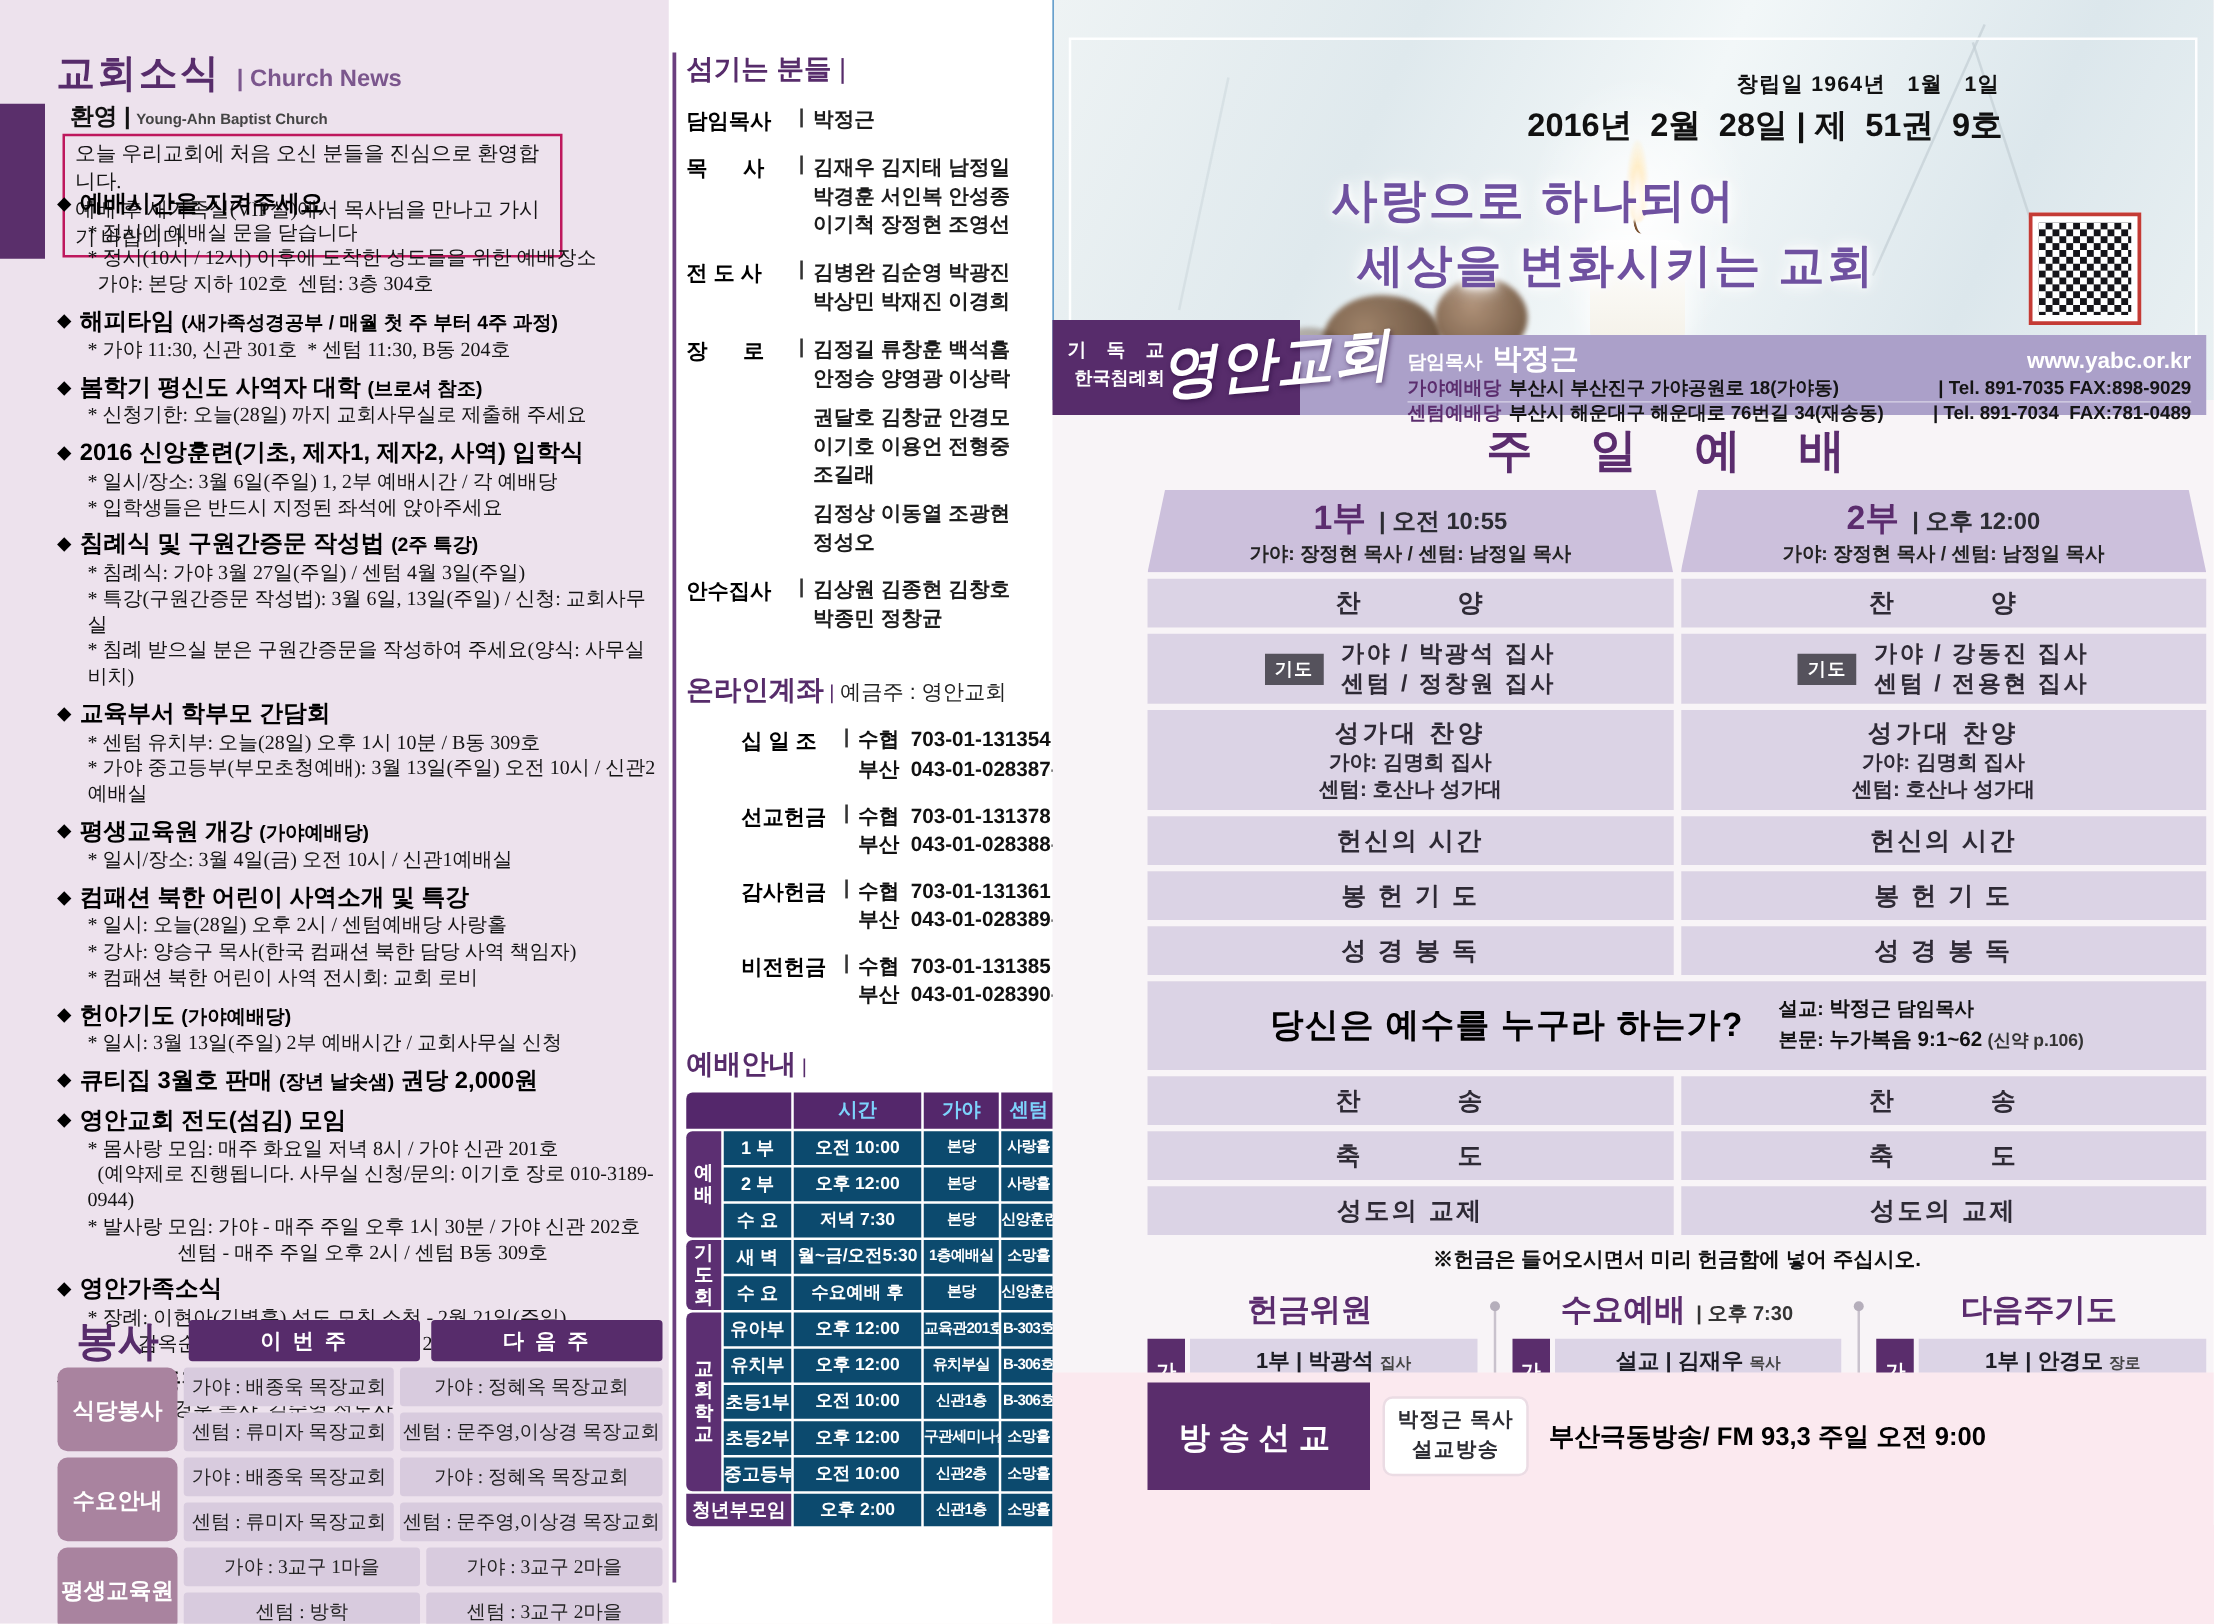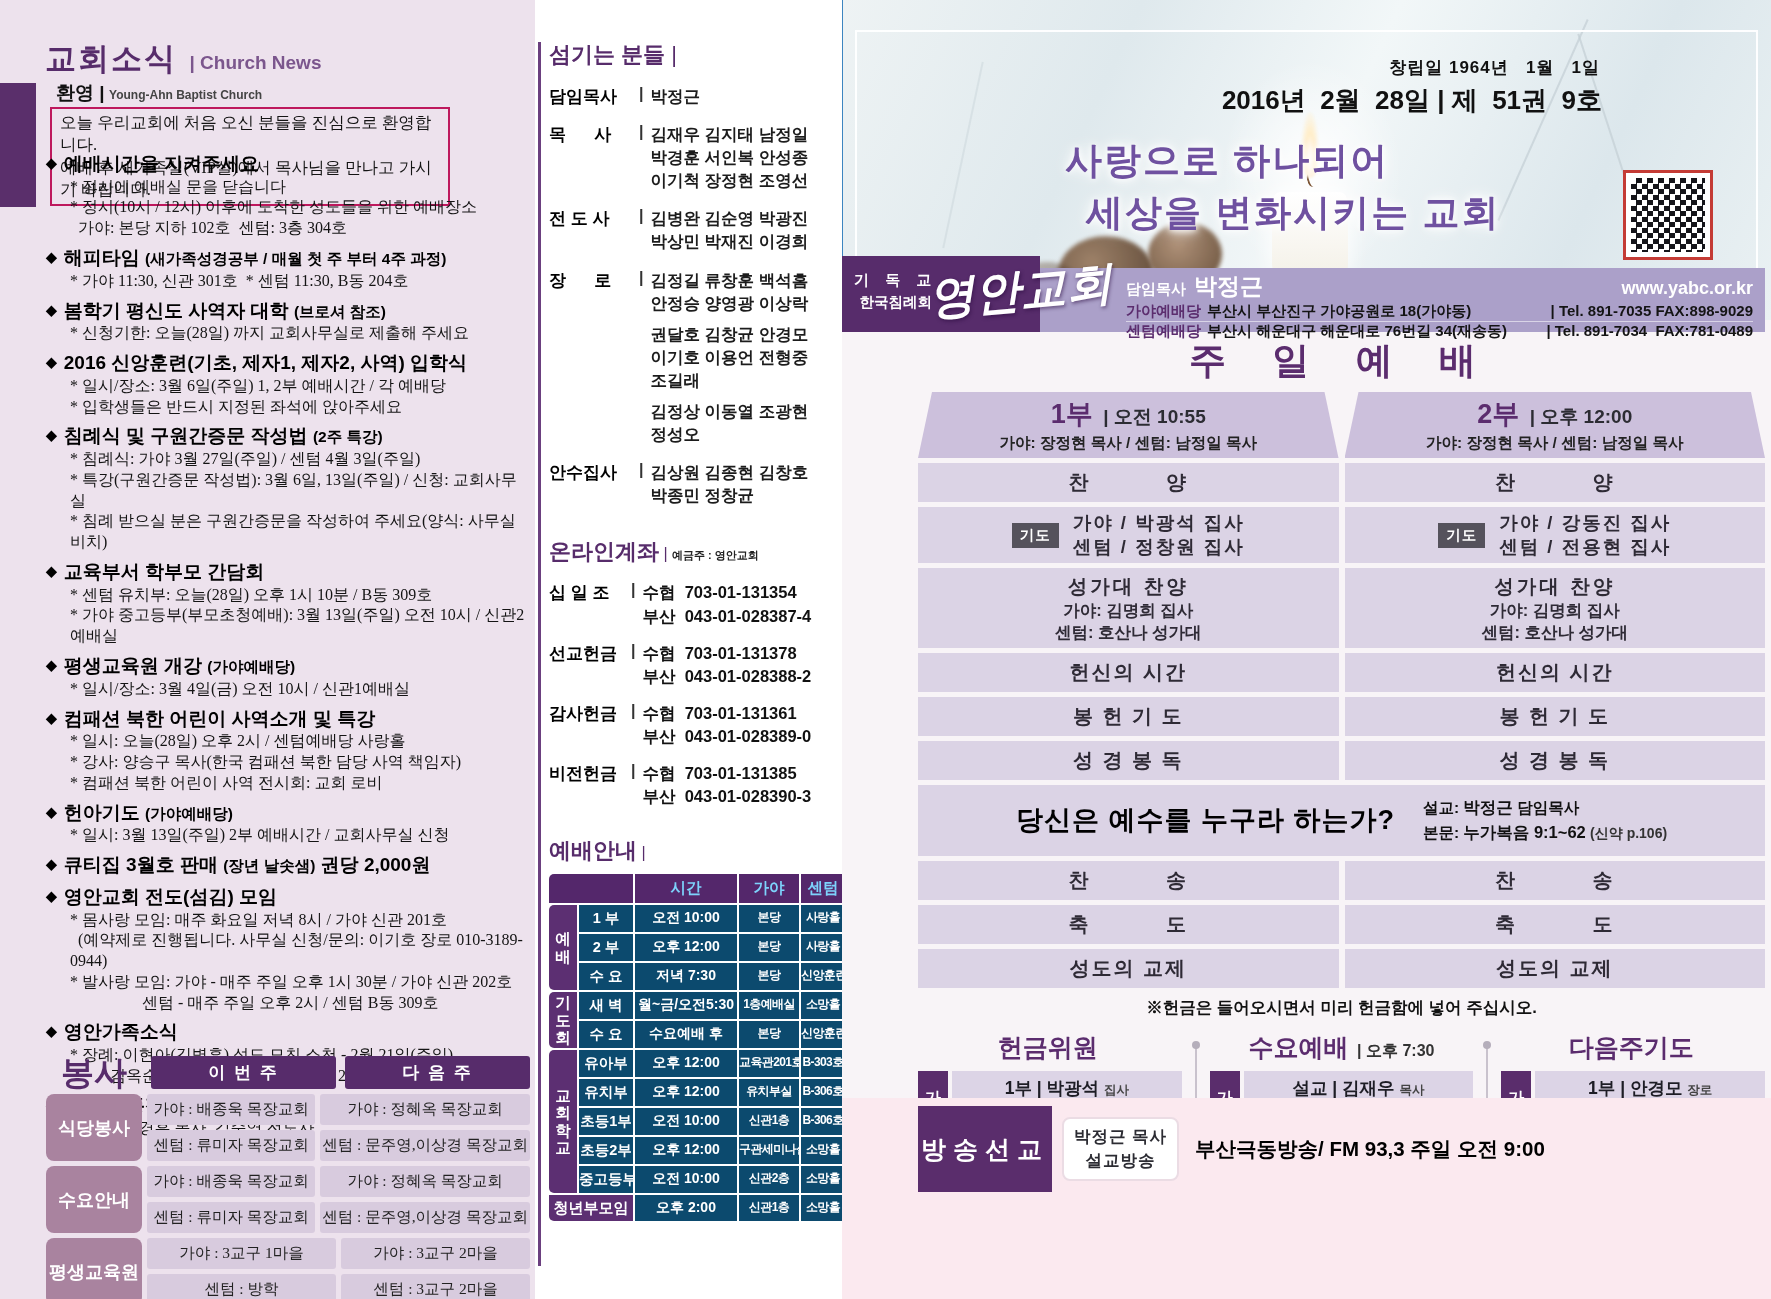--- a/index.html
+++ b/index.html
@@ -43,22 +43,22 @@
   .page-mid{position:absolute;left:549px;top:40px;width:292px;}
   .mid-title{font-size:22px;font-weight:800;color:#572C6B;}
   .mid-sep{font-weight:400;color:#572C6B;}
   .servant{display:flex;margin-top:15px;}
   .servant-role{width:90px;font-size:17px;font-weight:800;color:#000;white-space:pre;flex:none;}
   .srv-sep{margin:0 7px 0 0;color:#333;font-weight:600;}
   .servant-names{flex:1;}
   .servant-line{font-size:16.5px;color:#1c1c1c;line-height:1.4;min-height:8px;font-weight:600;}
   .online-head{margin-top:30px;}
   .online-title{font-size:22px;font-weight:800;color:#572C6B;}
-  .online-holder{font-size:11px;color:#222;font-weight:700;}
-  .account{display:flex;margin-top:14px;}
+  .online-holder{font-size:17px;color:#222;font-weight:400;}
+  .account{display:flex;margin-top:14px;margin-left:44px;}
   .acc-name{width:82px;font-size:17px;font-weight:800;color:#000;white-space:pre;flex:none;}
   .acc-lines{flex:1;}
   .acc-line{font-size:16.5px;font-weight:800;color:#111;line-height:1.4;white-space:pre;}
   .guide{margin-top:28px;}
   .guide-title{font-size:22px;font-weight:800;color:#572C6B;}
   .guide-table{margin-top:8px;}
   .g-header{display:flex;gap:2px;}
   .g-corner{width:84px;background:#54276B;border-radius:5px 0 0 0;flex:none;}
   .g-h{background:#54276B;color:#7dd3fc;font-weight:700;font-size:15.5px;text-align:center;padding:4px 0;}
   .w-time{width:102px;flex:none;} .w-gaya{width:60px;flex:none;} .w-centum{width:44px;flex:none;}
@@ -162,21 +162,21 @@
   .bt-section{display:flex;gap:4px;margin-top:4px;}
   .bt-label{width:30px;flex:none;background:#5A2D6C;color:#fff;font-weight:700;font-size:16px;
             display:flex;align-items:center;justify-content:center;text-align:center;
             word-break:break-all;line-height:1.15;}
   .bt-rows{flex:1;display:flex;flex-direction:column;gap:4px;}
   .bt-row{background:#DCD4E6;text-align:center;font-size:17.5px;color:#1d1d25;padding:5px 0;font-weight:600;}
   .bt-suffix{font-size:12.5px;color:#444;}
 
   .pink-band{position:absolute;left:0;top:1098px;width:929px;height:201px;background:#FBE9EF;}
   .broadcast{position:absolute;left:76px;top:1106px;width:847px;height:86px;display:flex;align-items:center;gap:10px;}
-  .bc-box{width:134px;height:86px;flex:none;background:#5A2D6C;color:#fff;font-size:25px;font-weight:800;
+  .bc-box{width:178px;height:86px;flex:none;background:#5A2D6C;color:#fff;font-size:25px;font-weight:800;
           letter-spacing:7px;display:flex;align-items:center;justify-content:center;}
   .bc-white{background:#fff;border:2px solid #EBDCE4;border-radius:8px;padding:6px 10px;color:#2c2c33;
             font-size:16.5px;font-weight:700;text-align:center;line-height:1.45;letter-spacing:1px;white-space:nowrap;}
   .bc-desc{font-size:20.5px;font-weight:800;color:#000;margin-left:6px;white-space:nowrap;}
 </style>
 </head>
 <body>
 
 <div class="page-left">
   <div class="left-tab"></div>

